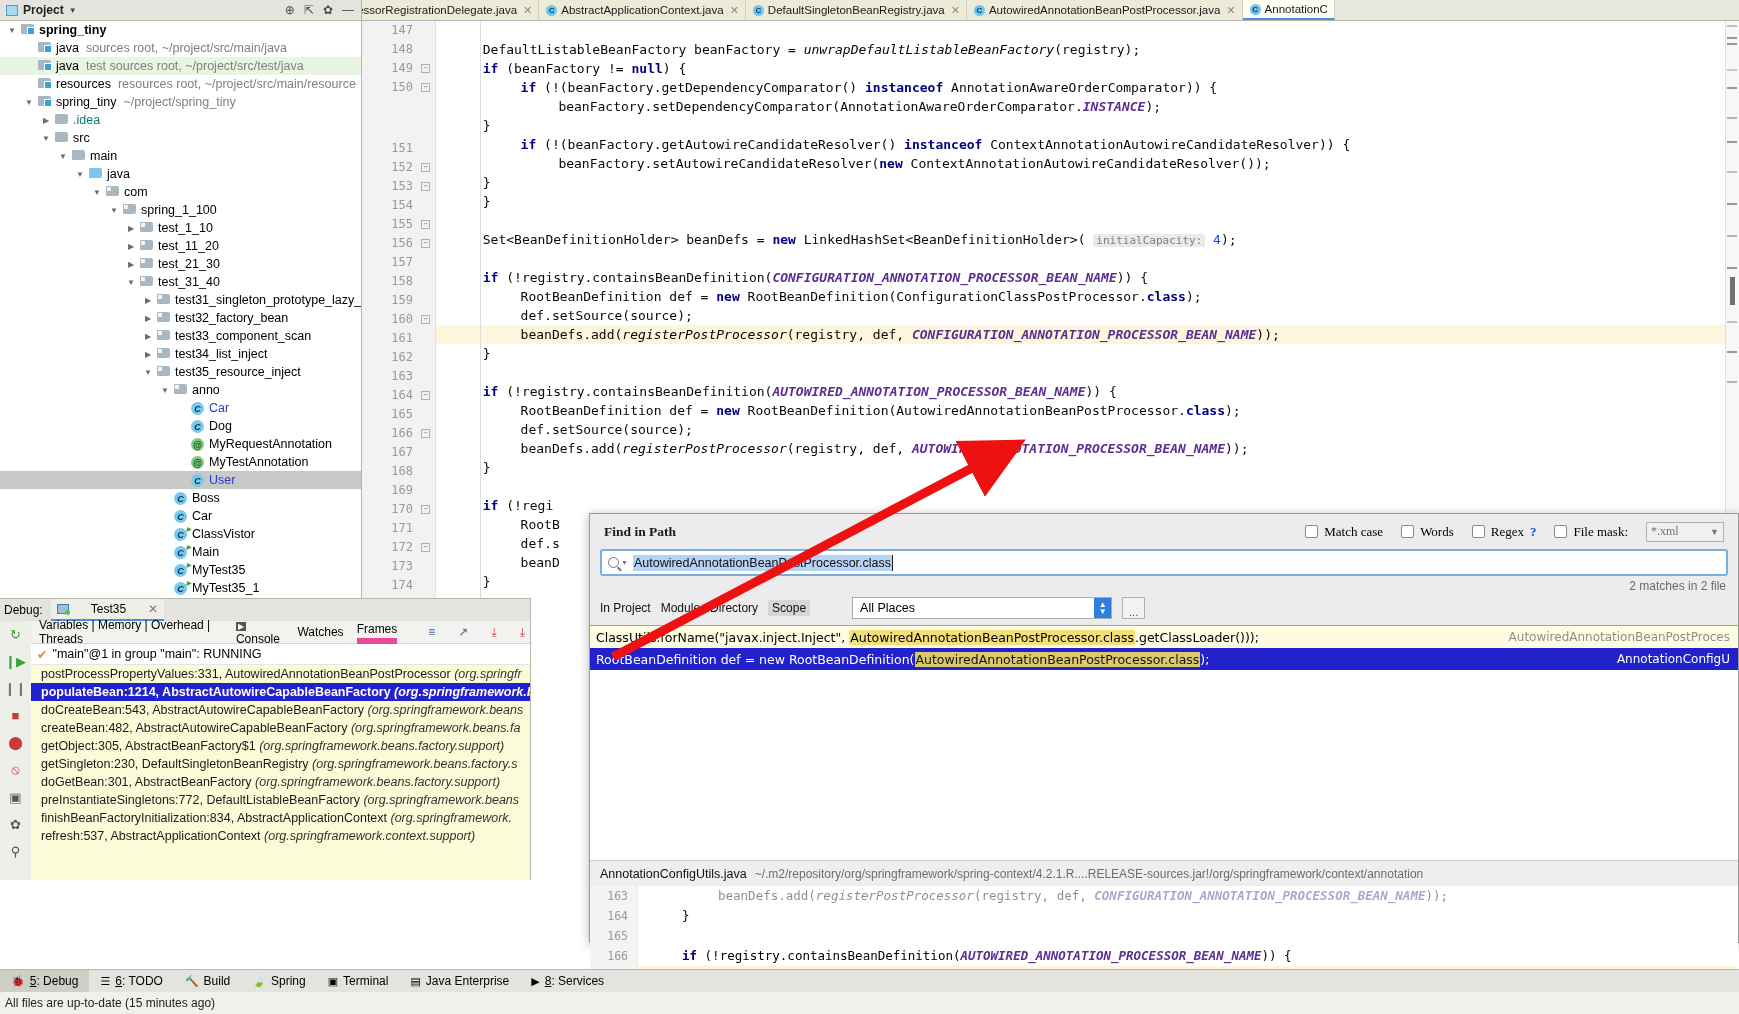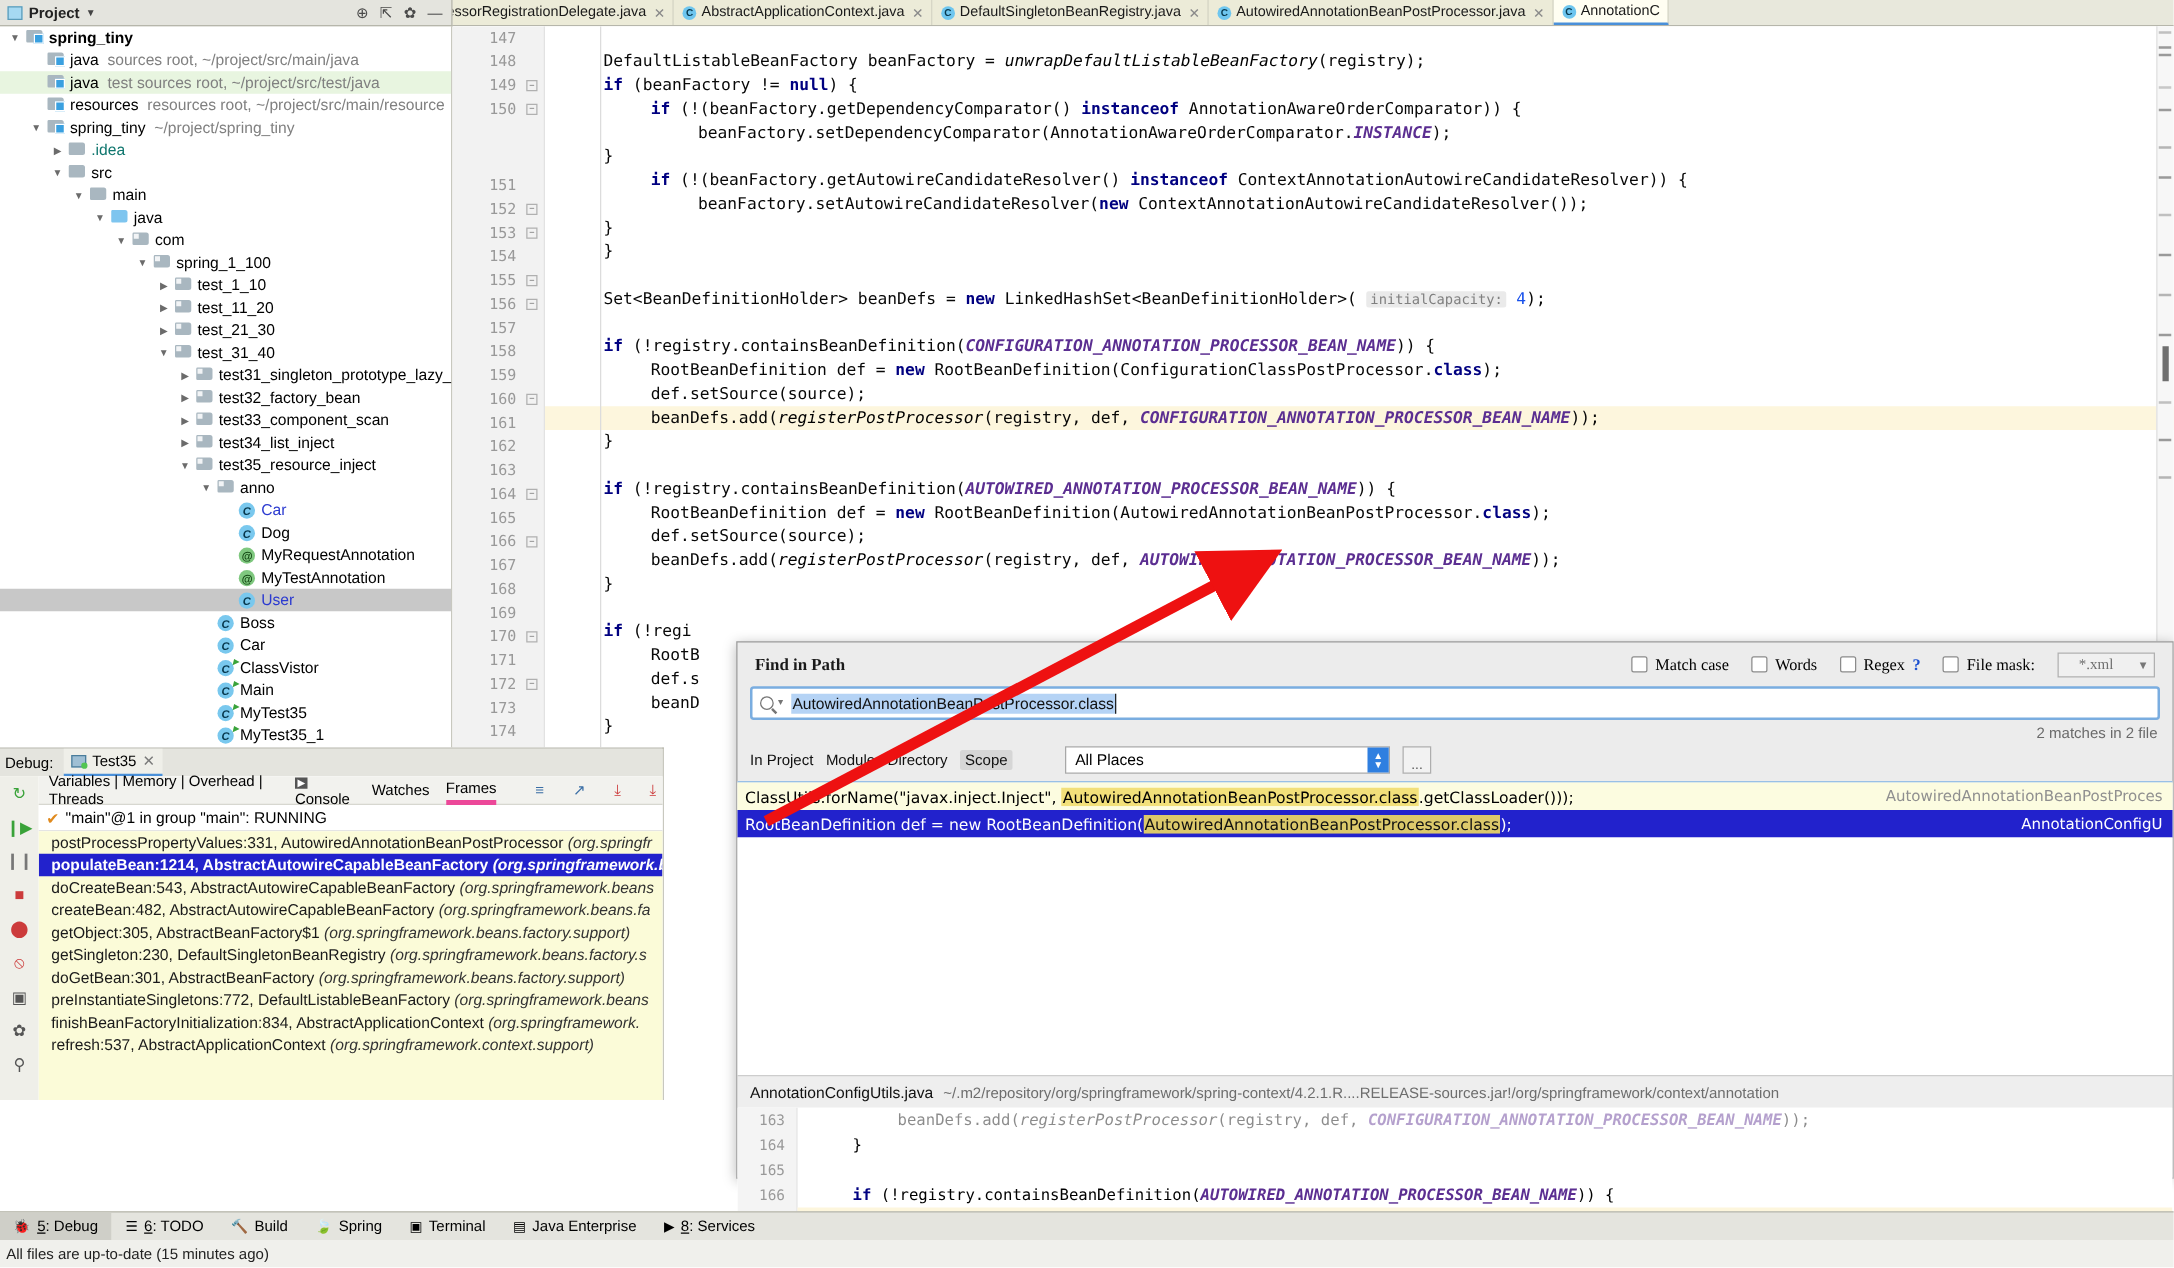--- a/index.html
+++ b/index.html
@@ -141,42 +141,42 @@
   
   .debugwin {
     position: absolute; left: 0; top: 598px; width: 531px; height: 282px;
     background: #fff; border-top: 1px solid #b6b6ab; border-right: 1px solid #b6b6ab;
   }
   .debug-title {
     height: 22px; display: flex; align-items: center; gap: 8px;
     padding-left: 4px; background: #e4e4de; font-size: 12px;
   }
   .debug-tab {
-    display: flex; align-items: center; gap: 5px; padding: 0 6px;
+    display: flex; align-items: center; gap: 22px; padding: 0 6px;
     height: 22px; border-bottom: 2px solid #4a90d9; background: #efefe9;
   }
   .debug-tab .scr {
     width: 12px; height: 10px; background: #9fbfd4; border: 1px solid #4a7d9b; position: relative;
   }
   .debug-tab .scr::after {
     content: ""; position: absolute; right: -2px; bottom: -2px;
     width: 5px; height: 5px; border-radius: 50%; background: #52c552;
   }
   .dbg-left-rail {
     position: absolute; left: 0; top: 22px; width: 31px; bottom: 0;
     background: #efefe9; display: flex; flex-direction: column;
     align-items: center; padding-top: 6px; gap: 12px; font-size: 13px;
   }
   .dbg-body { position: absolute; left: 31px; top: 22px; right: 0; bottom: 0; background: #fff; }
   .dbg-tabbar {
     height: 23px; display: flex; align-items: center; gap: 13px;
     padding-left: 8px; font-size: 12px; background: #f2f2ee;
     border-bottom: 1px solid #d7d7d0;
   }
-  .dbg-tabbar .sel { border-bottom: 4px solid #ec4899; height: 23px; display:flex; align-items:center; }
+  .dbg-tabbar .sel { border-bottom: 6px solid #ec4899; height: 23px; display:flex; align-items:center; }
   .dbg-thread {
     height: 21px; display: flex; align-items: center; gap: 5px;
     padding-left: 6px; font-size: 12.5px; background: #fff;
     border-bottom: 1px solid #e4e4e4;
   }
   .frames { background: #fbfbd8; height: 215px; overflow: hidden; }
   .frow {
     height: 18px; line-height: 18px; padding-left: 10px; font-size: 12.5px;
     white-space: nowrap; color: #1a1a1a;
   }
@@ -192,21 +192,21 @@
     z-index: 40;
   }
   .fp-head { height: 35px; display: flex; align-items: center; padding: 0 14px; font-family: Liberation Serif, serif; }
   .fp-title { font-size: 13.5px; font-weight: bold; color: #1a1a1a; }
   .fp-opts { margin-left: auto; display: flex; align-items: center; gap: 18px; font-size: 13px; }
   .cbx { display: inline-flex; align-items: center; gap: 6px; }
   .cbox { width: 13px; height: 13px; background: #fff; border: 1px solid #8b8b8b; border-radius: 2px; }
   .qmark { color: #1a4fd0; font-weight: bold; }
   .mask-sel {
     width: 78px; height: 20px; background: #f0f0f0; border: 1px solid #b0b0b0;
-    display: inline-flex; align-items: center; font-size: 12px; color: #6f6f6f; padding-left: 16px;
+    display: inline-flex; align-items: center; font-size: 12px; color: #6f6f6f; padding-left: 4px;
   }
   .mask-sel .cv { margin-left: auto; margin-right: 4px; color: #777; font-size: 9px; }
 
   .fp-searchwrap { padding: 0 10px; }
   .fp-search {
     height: 27px; background: #fff; border: 2px solid #7aade0; border-radius: 3px;
     display: flex; align-items: center; padding: 0 6px; gap: 5px;
   }
   .mag {
     width: 11px; height: 11px; border: 1.6px solid #757575; border-radius: 50%;

